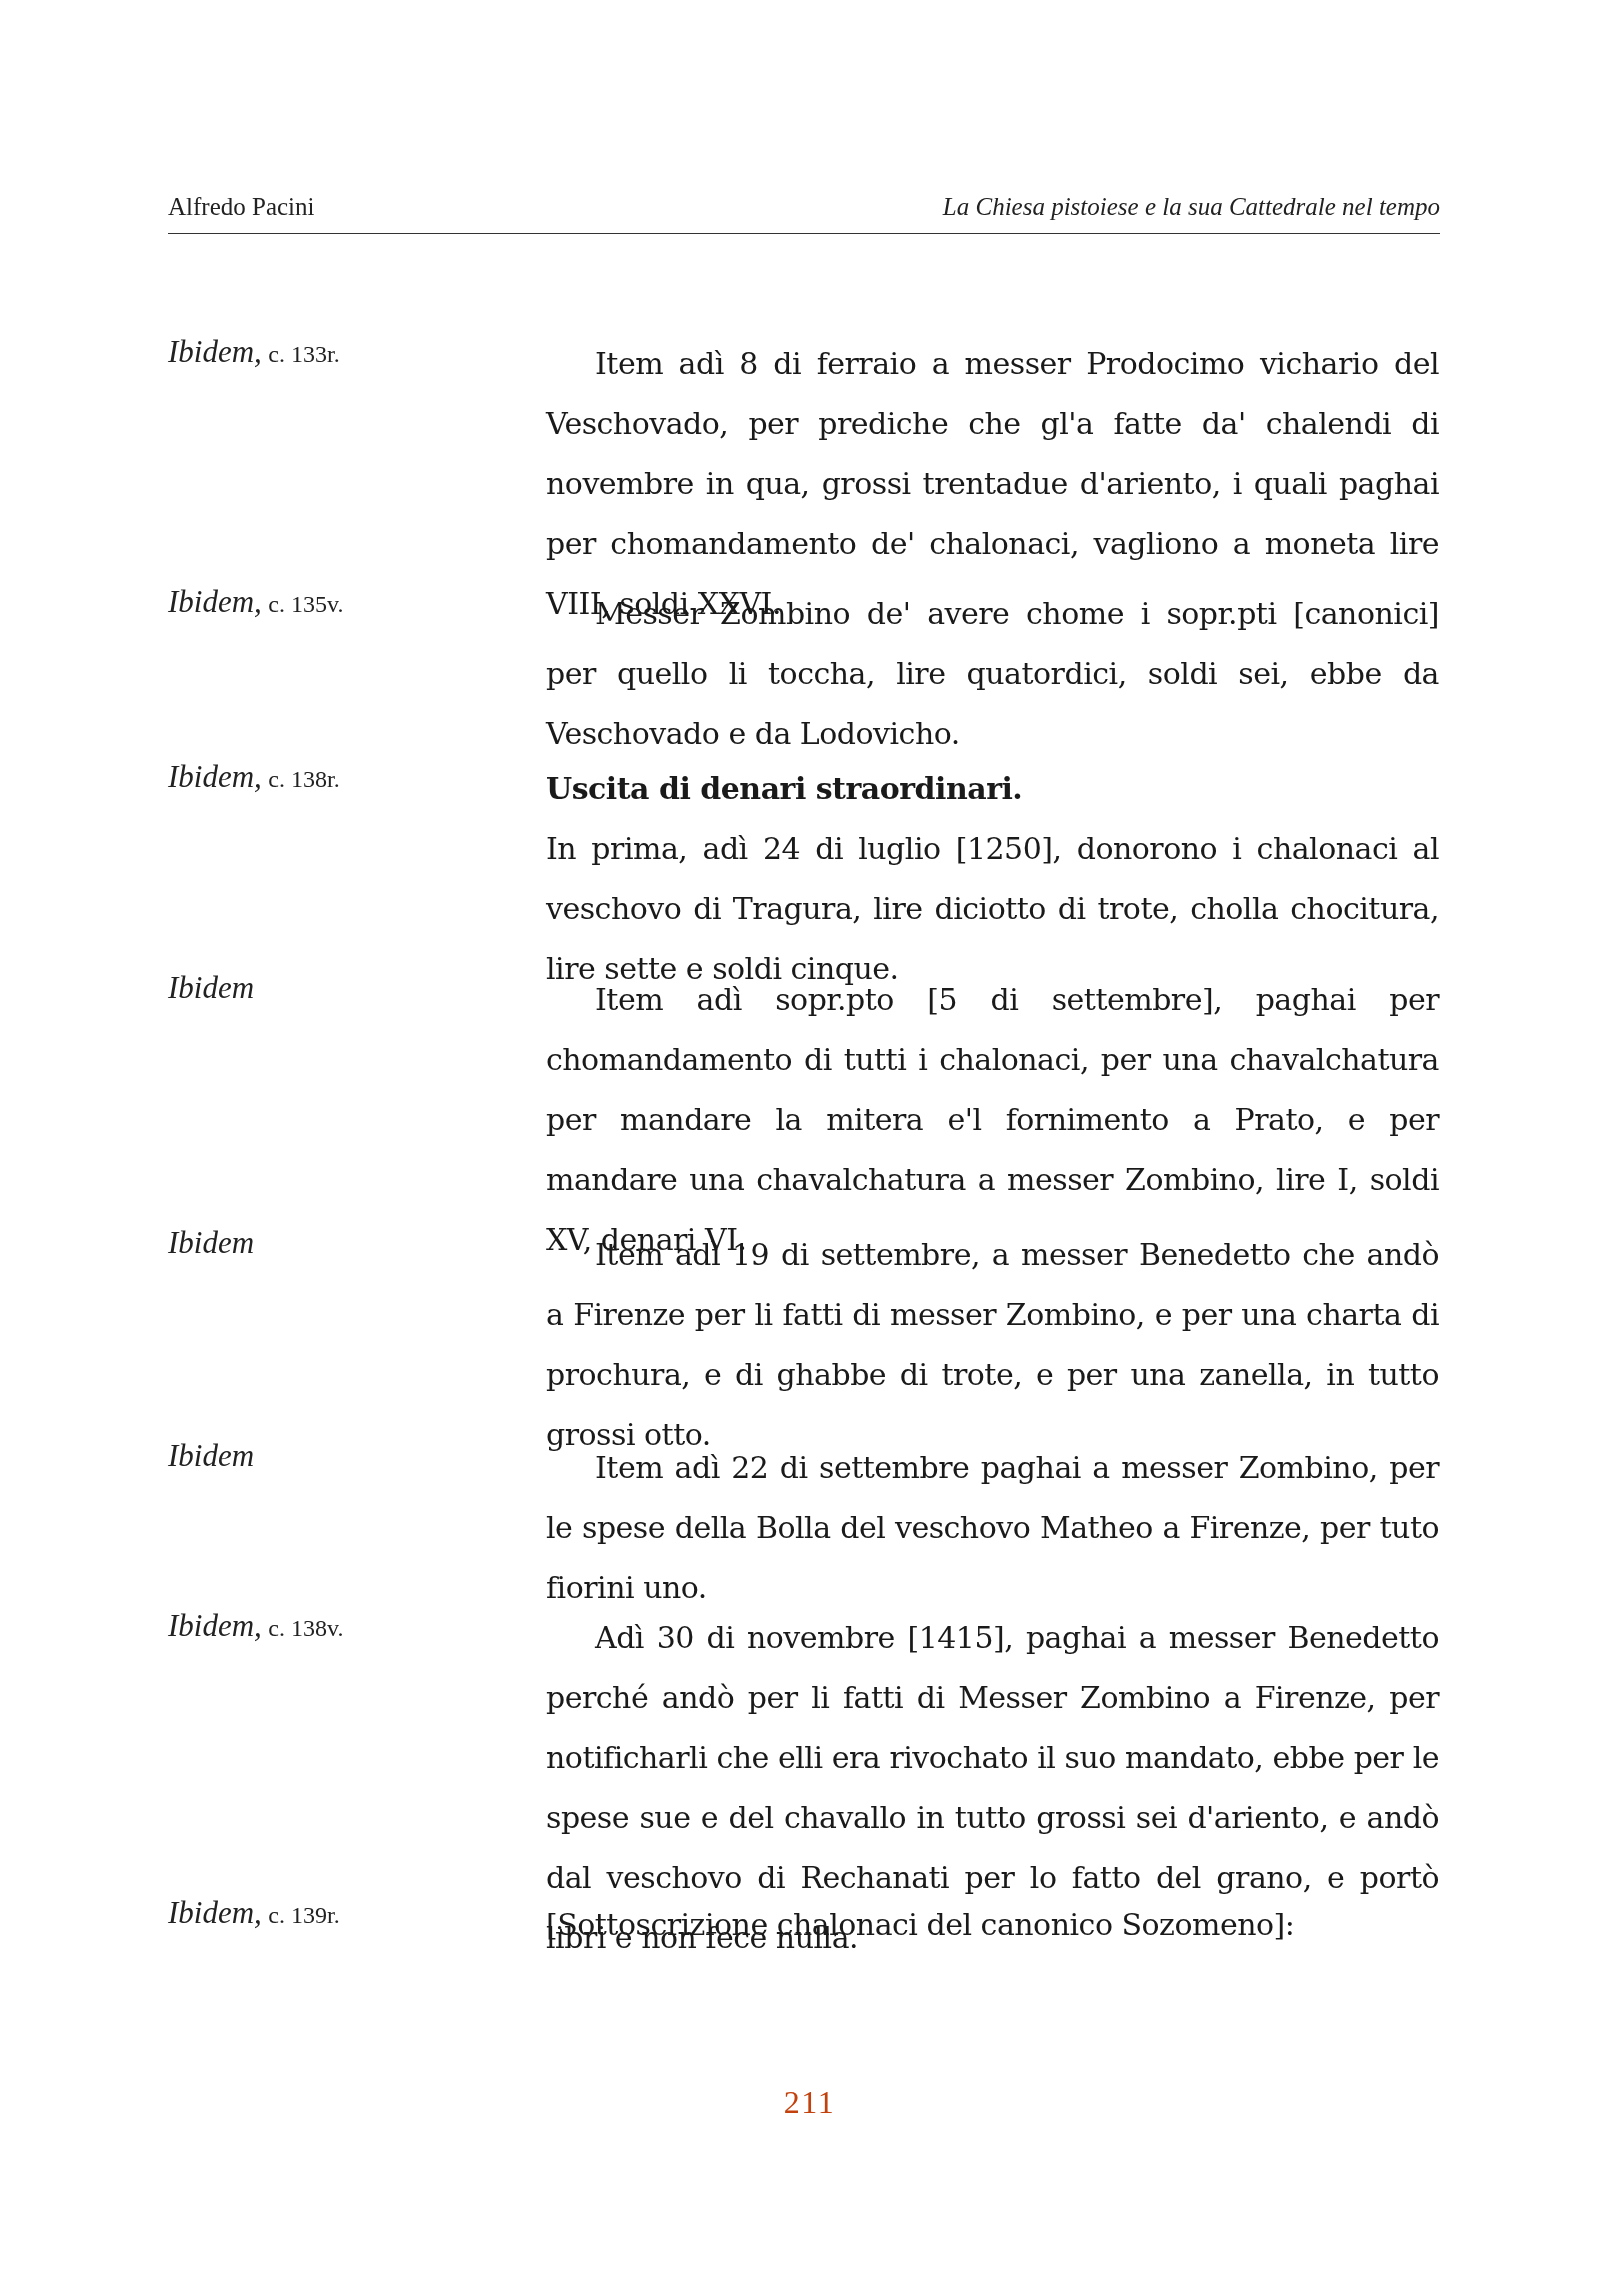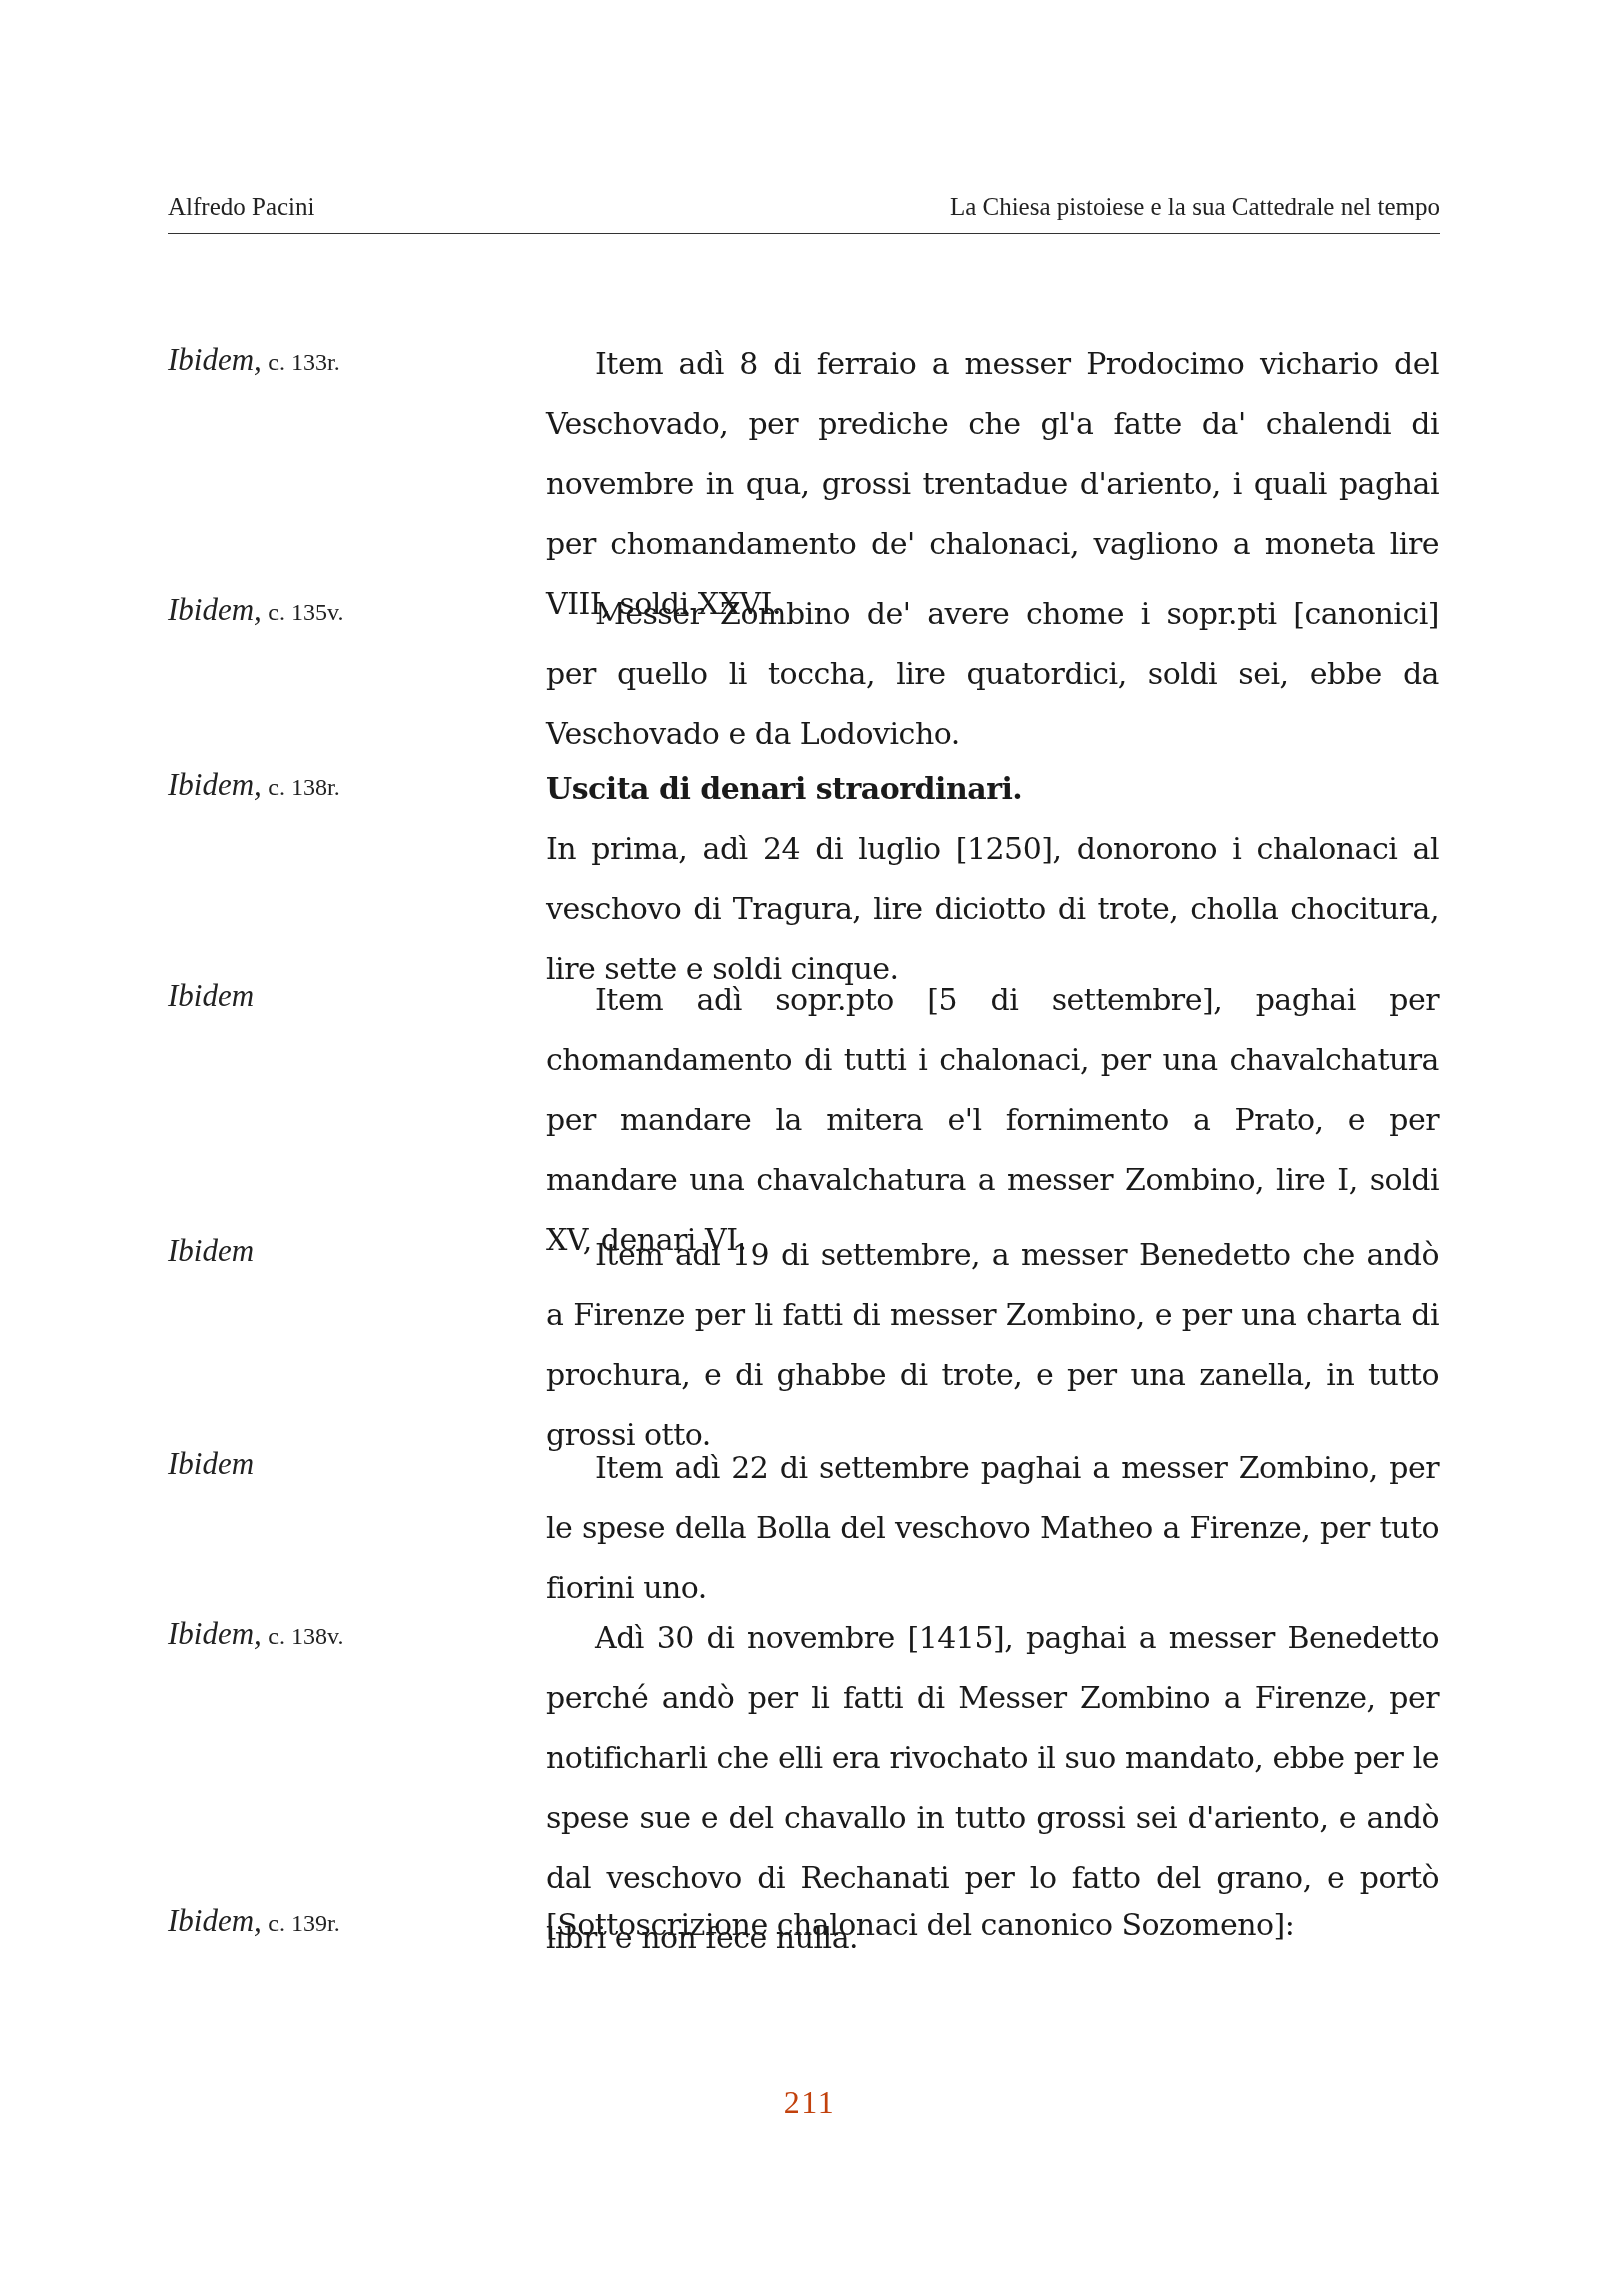--- a/index.html
+++ b/index.html
@@ -6,28 +6,28 @@
   body {
     width: 1619px; height: 2295px; position: relative; overflow: hidden;
     font-family: "DejaVu Serif", "Liberation Serif", serif;
     color: #1a1a1a;
   }
   .running-head {
     position: absolute; left: 168px; top: 193px; width: 1272px;
     display: flex; justify-content: space-between; align-items: flex-start;
     font-family: "Liberation Serif", serif; font-size: 25px; color: #222;
   }
-  .running-head .right { }
+  .running-head .right { font-style: italic; }
   .head-rule {
     position: absolute; left: 168px; top: 233px; width: 1272px; height: 0;
     border-top: 1.6px solid #333;
   }
   .entry { position: absolute; left: 0; width: 1619px; }
   .ref {
-    position: absolute; left: 168px; top: 8px;
+    position: absolute; left: 168px; top: 0;
     font-family: "Liberation Serif", serif; font-size: 31px; color: #222;
     white-space: nowrap;
   }
   .ref .ibid { font-style: italic; }
   .ref .carta { font-size: 24px; margin-left: 6.5px; }
   .body-text {
     position: absolute; left: 546px; width: 893px; top: 0;
     font-size: 30px; line-height: 60px; text-align: justify; color: #1a1a1a;
     letter-spacing: -0.5px;
   }

